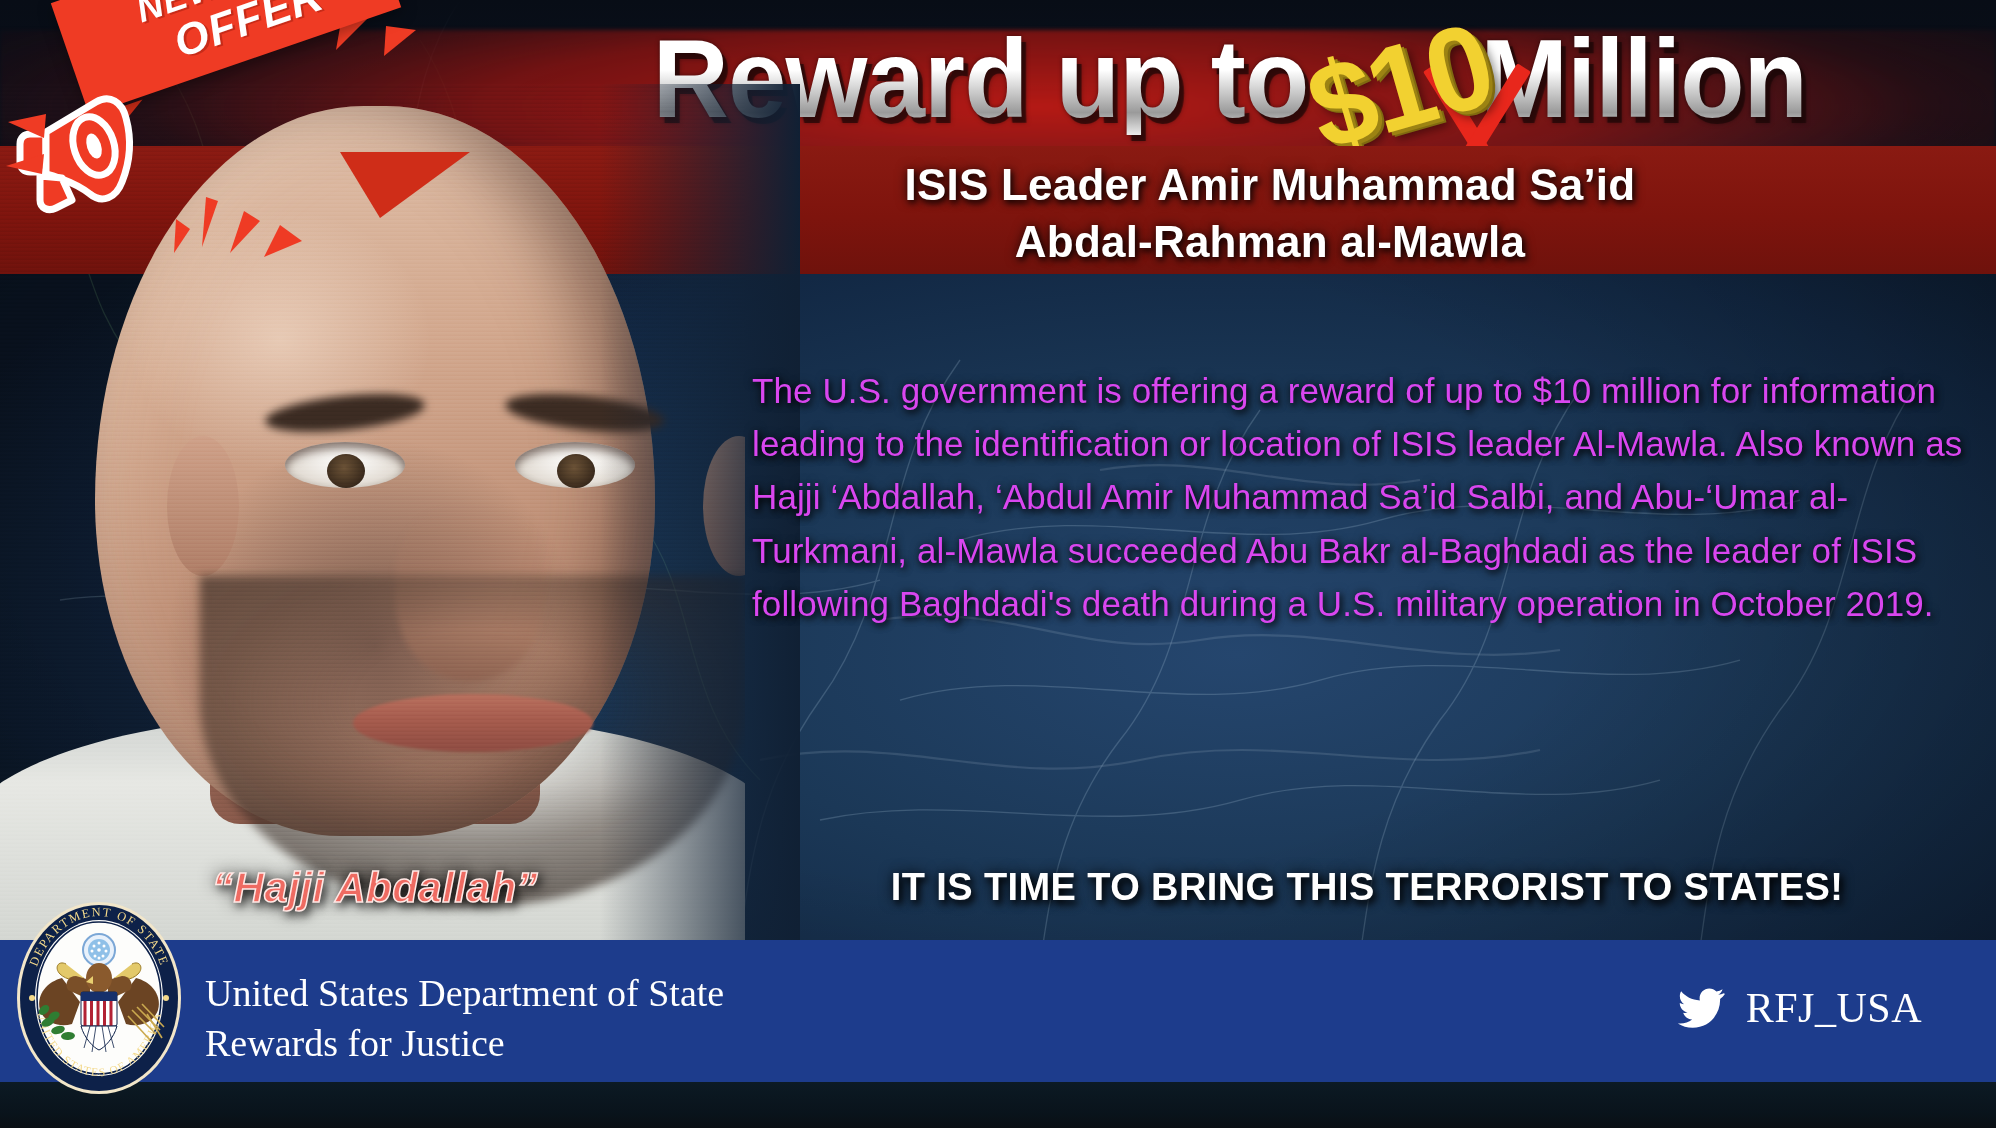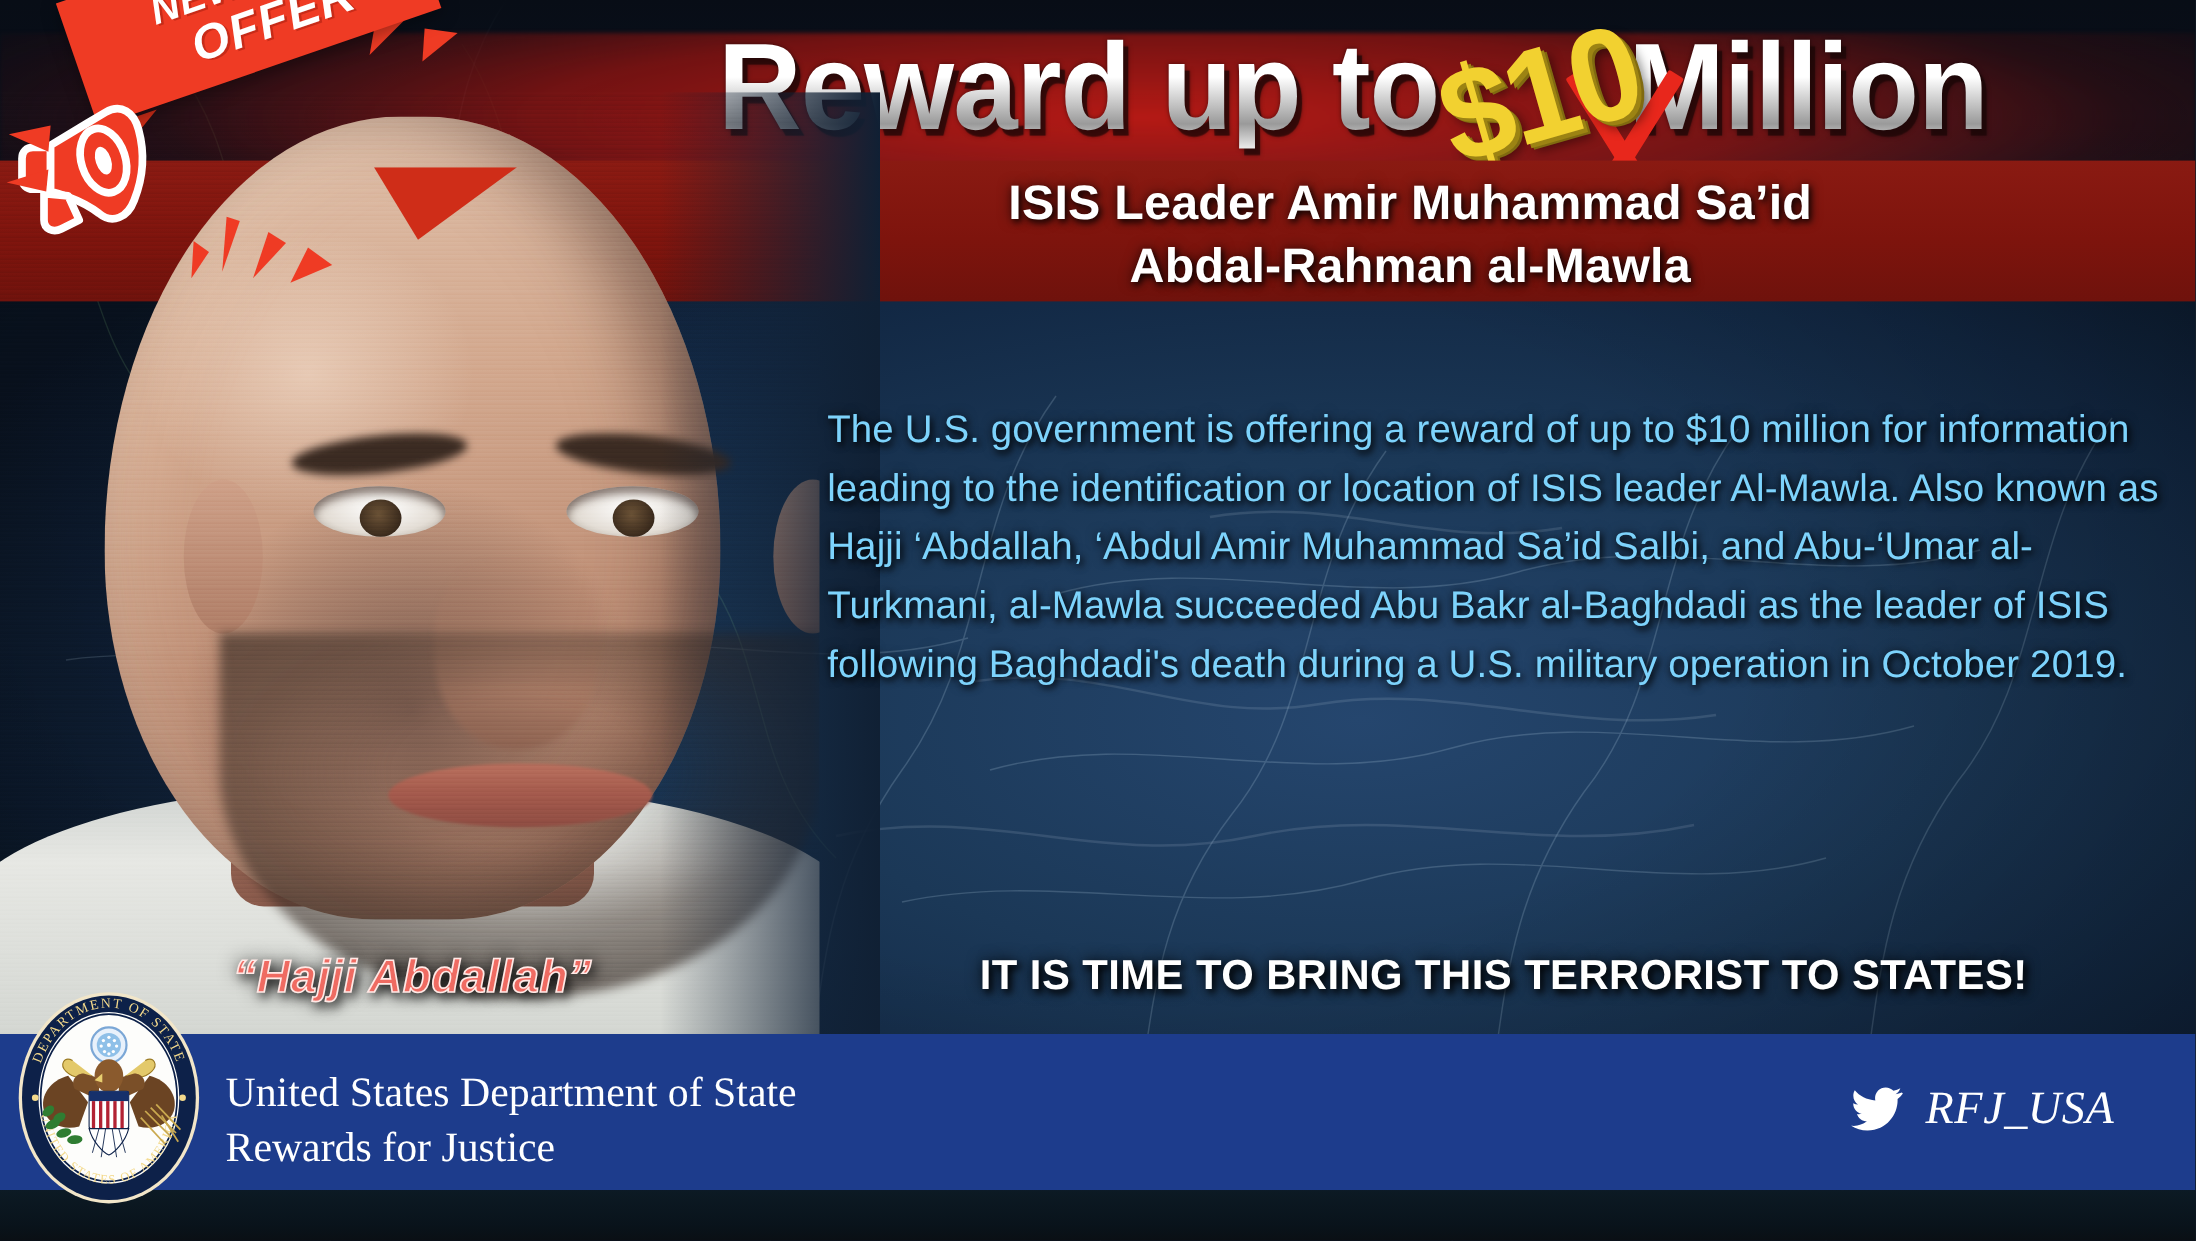--- a/index.html
+++ b/index.html
@@ -130,21 +130,21 @@
   .red-band {
     position: absolute;
     left: 0;
     top: 146px;
     right: 0;
     height: 128px;
     background: linear-gradient(180deg, #8a1a12 0%, #7e140d 55%, #6f120c 100%);
   }
   .subtitle {
     position: absolute;
-    left: 584px;
+    left: 572px;
     top: 156px;
     width: 1396px;
     text-align: center;
     color: #ffffff;
     font-family: "Liberation Sans", sans-serif;
     font-weight: bold;
     font-size: 44px;
     line-height: 1.30;
     letter-spacing: .2px;
     text-shadow: 2px 3px 6px rgba(0,0,0,.85), 0 0 12px rgba(0,0,0,.6);
@@ -341,21 +341,21 @@
     width: 150px;
     height: 130px;
   }
 
   
   .body-copy {
     position: absolute;
     left: 752px;
     top: 364px;
     width: 1230px;
-    color: #7dd3fc;
+    color: #d946ef;
     font-family: "Liberation Sans", sans-serif;
     font-size: 35px;
     line-height: 1.52;
     letter-spacing: .1px;
     text-shadow: 2px 3px 6px rgba(0,0,0,.9), 0 0 10px rgba(0,0,0,.6);
   }
   .body-copy p { margin: 0 0 34px 0; }
   .cta {
     position: absolute;
     left: 752px;
@@ -388,21 +388,20 @@
     line-height: 1.30;
   }
   .footer-text .fl { display: block; }
   .twitter {
     position: absolute;
     right: 74px;
     bottom: 96px;
     display: flex;
     align-items: center;
     gap: 18px;
-    font-style: italic;
   }
   .twitter .handle {
     color: #ffffff;
     font-family: "Liberation Serif", serif;
     font-size: 42px;
     letter-spacing: .5px;
   }
   .seal {
     position: absolute;
     left: 10px;

